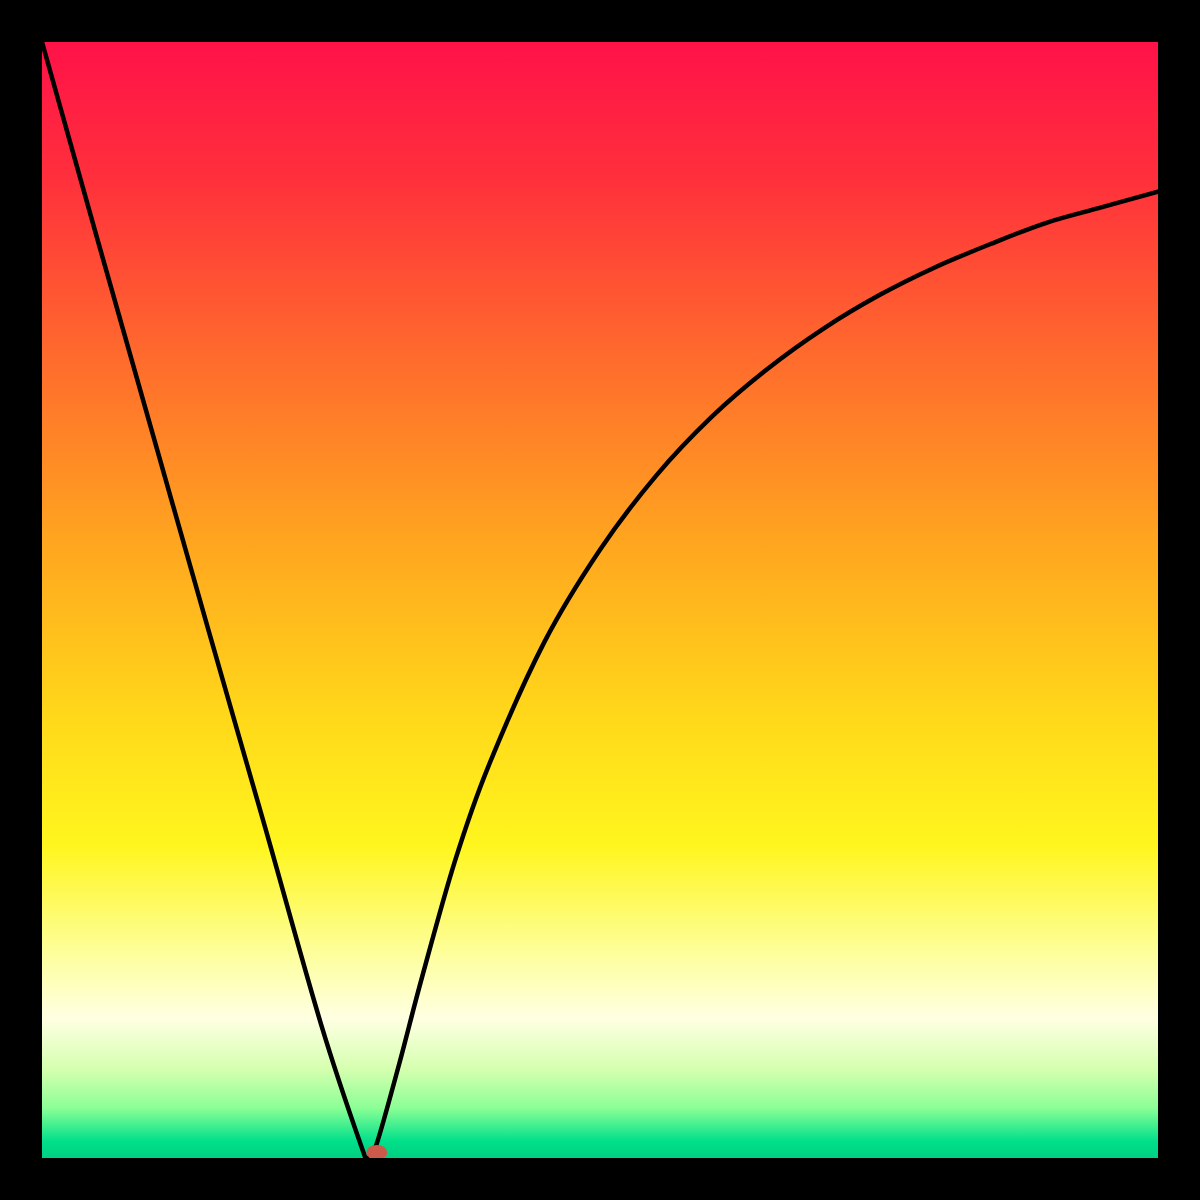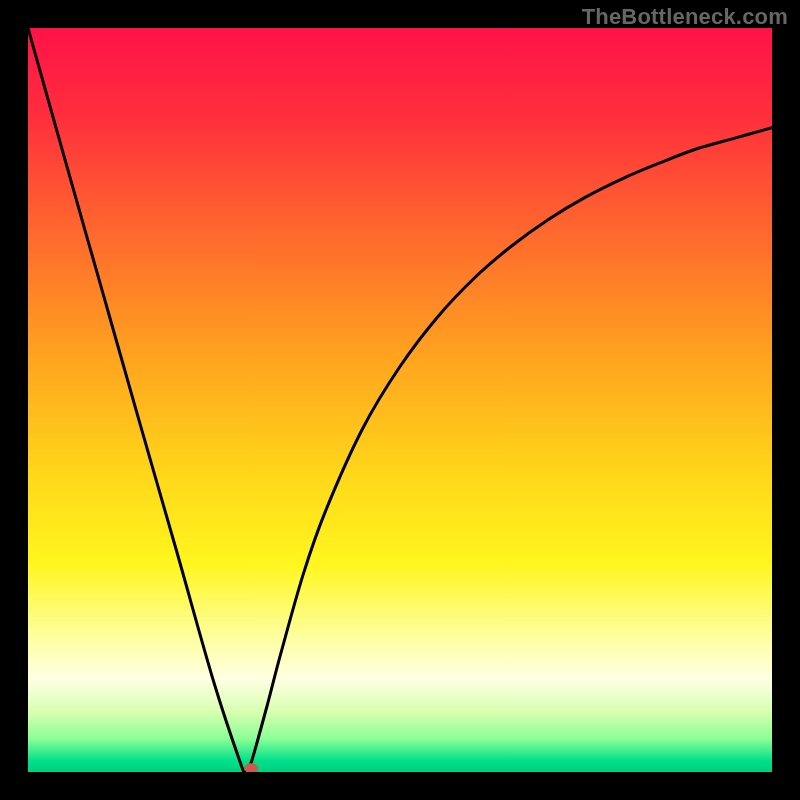--- a/index.html
+++ b/index.html
@@ -39,21 +39,20 @@
   svg {
     display: block;
     width: 100%;
     height: 100%;
   }
 </style>
 </head>
 <body>
 
 <div class="frame">
-  <div class="watermark">TheBottleneck.com</div>
 
   <div class="plot-box">
     <svg viewBox="0 0 744 744" preserveAspectRatio="none">
       <defs>
         <linearGradient id="bgGrad" x1="0" y1="0" x2="0" y2="1">
             <stop offset="0%" stop-color="#ff1249"></stop>
             <stop offset="12%" stop-color="#ff2f3c"></stop>
             <stop offset="28.000000000000004%" stop-color="#ff6a2d"></stop>
             <stop offset="45%" stop-color="#ffa61f"></stop>
             <stop offset="60%" stop-color="#ffd71a"></stop>

